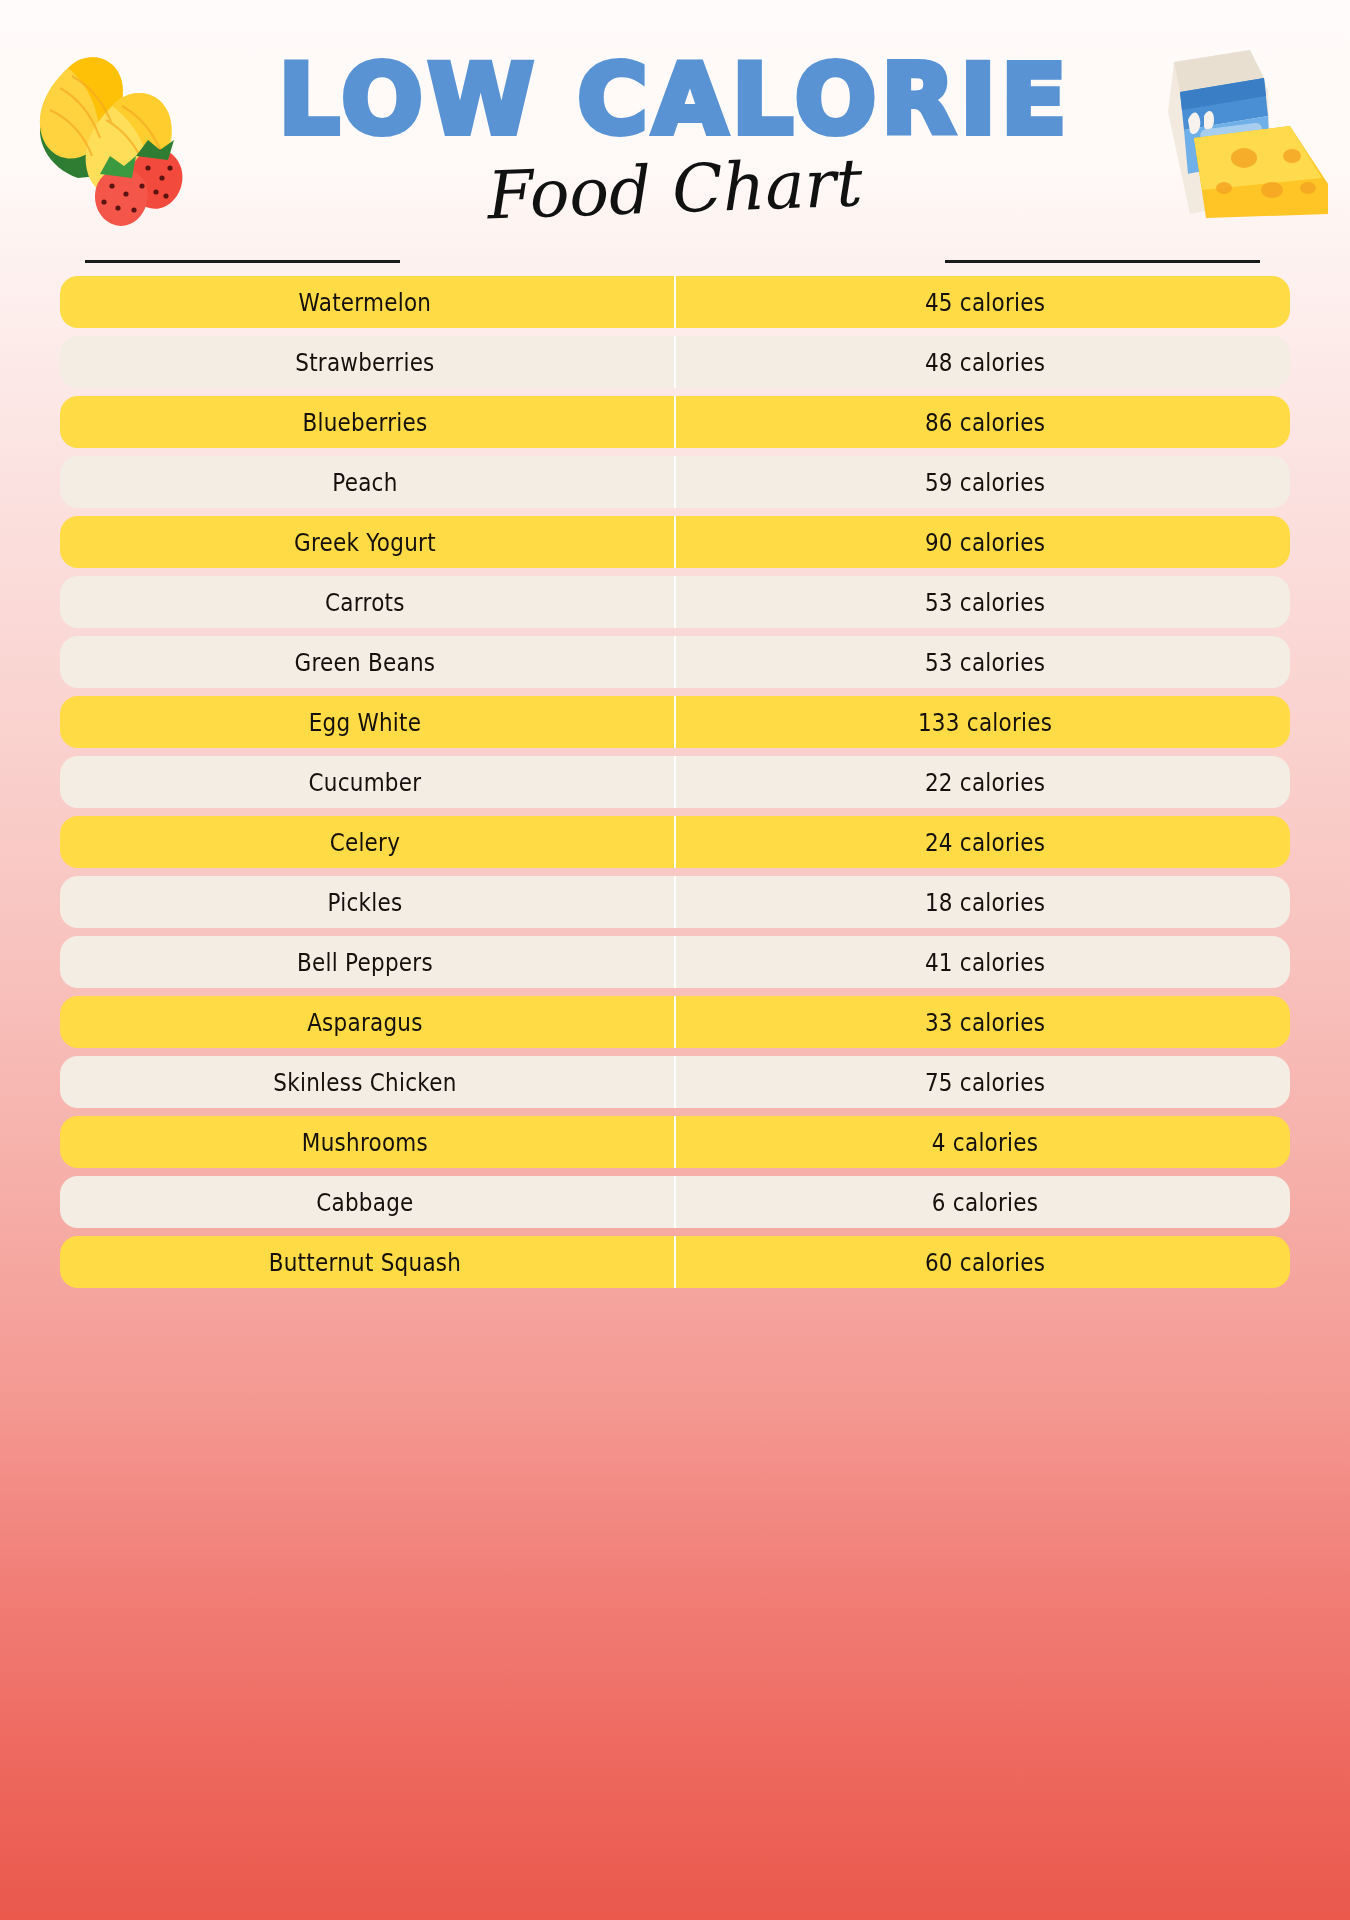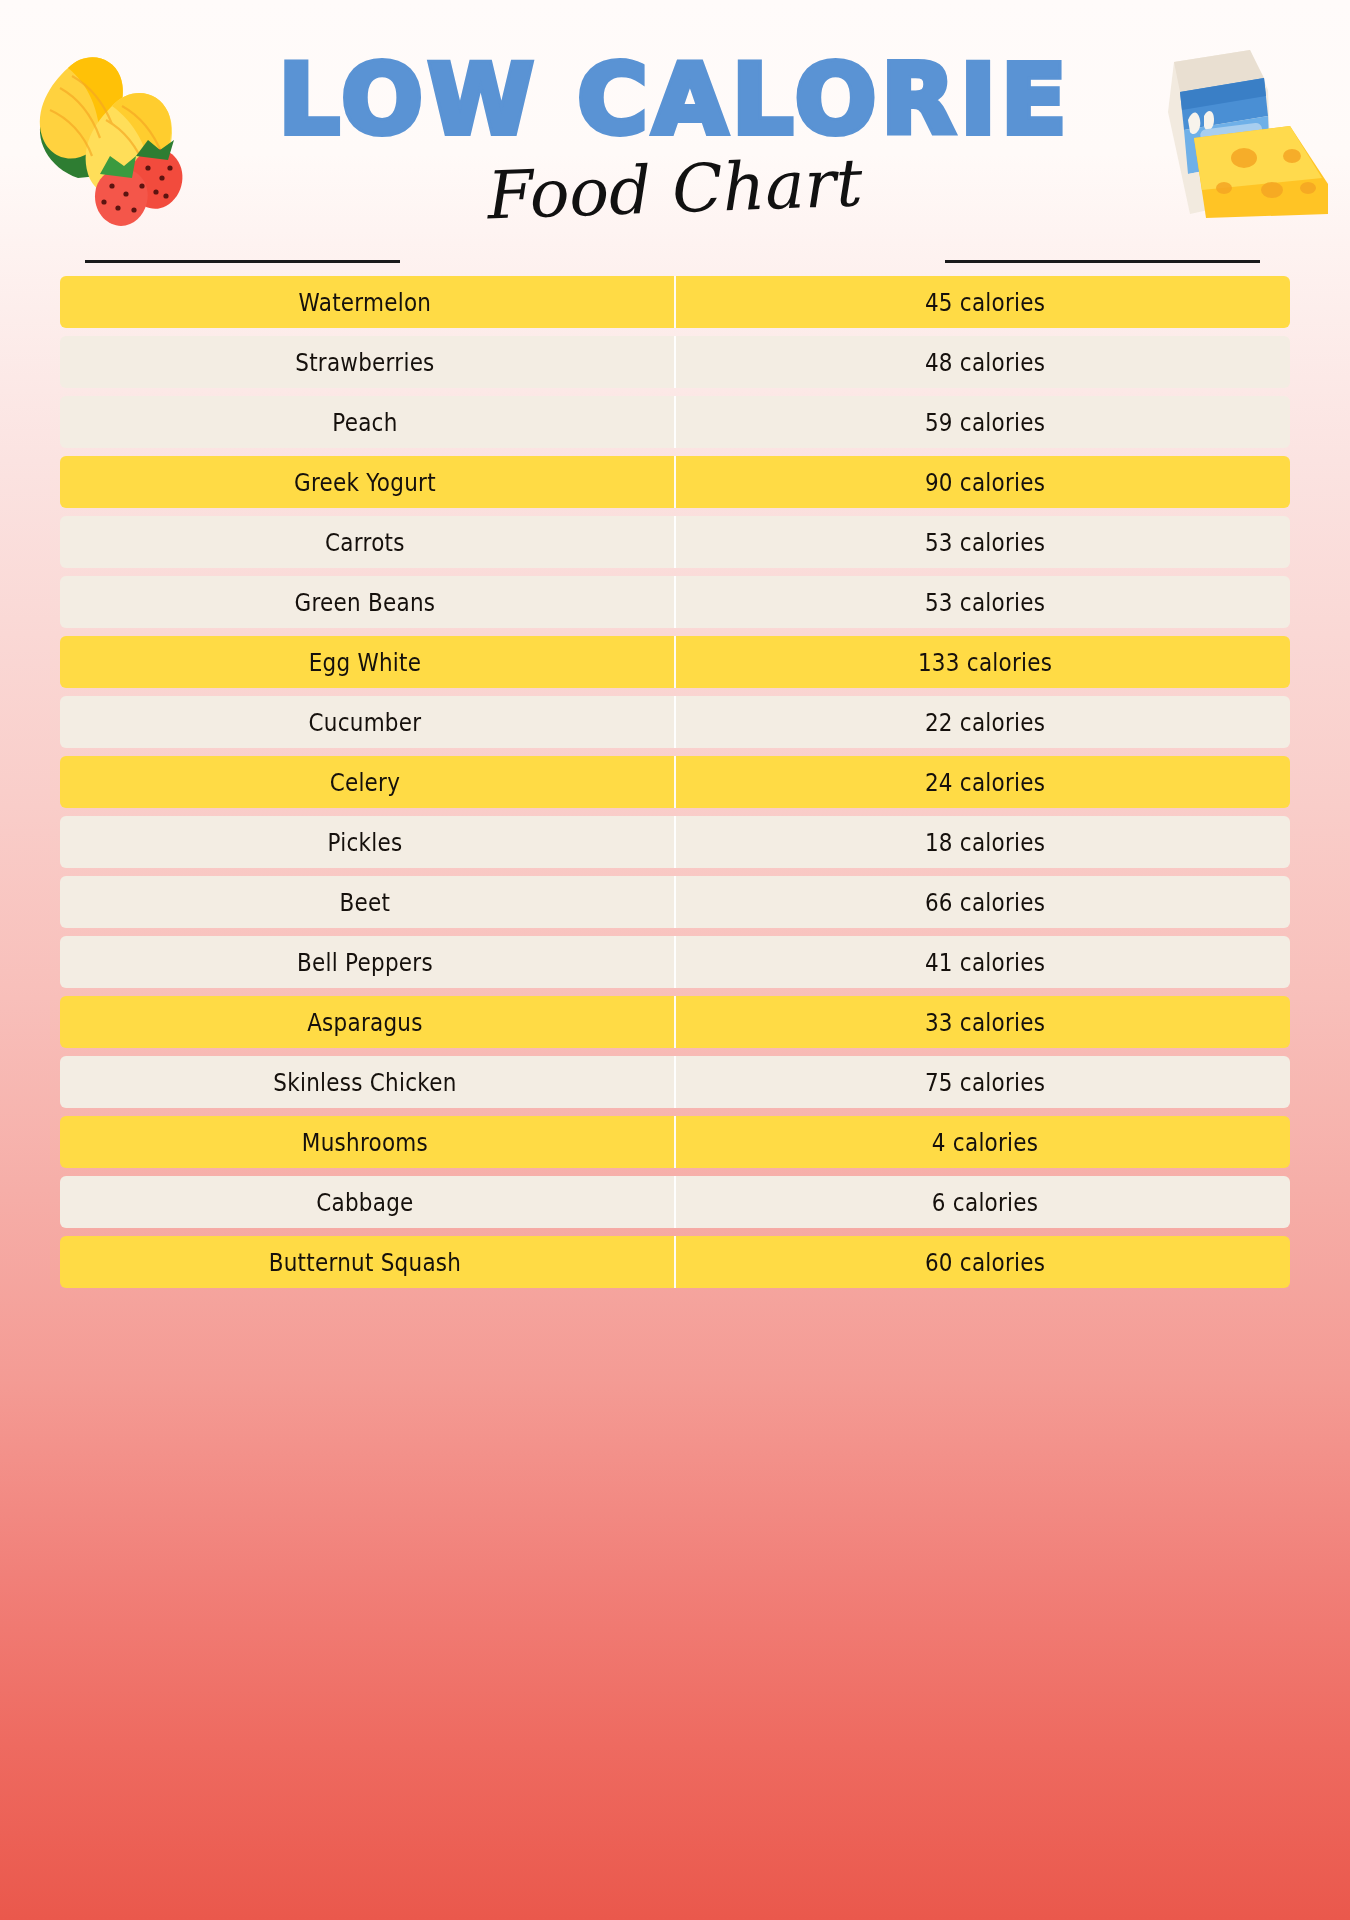--- a/index.html
+++ b/index.html
@@ -92,21 +92,21 @@
     left: 60px;
     top: 276px;
     width: 1230px;
   }
 
   .row {
     position: relative;
     display: flex;
     height: 52px;
     margin-bottom: 8px;
-    border-radius: 6px;
+    border-radius: 18px;
     overflow: hidden;
   }
   .row.odd  { background: #FFDB45; }
   .row.even { background: #F3EDE3; }
 
   .cell {
     flex: 1 1 50%;
     display: flex;
     align-items: center;
     justify-content: center;
@@ -207,20 +207,25 @@
       <div class="row odd">
         <div class="cell cell-food">Watermelon</div>
         <div class="row-divider"></div>
         <div class="cell cell-cal">45 calories</div>
       </div>
       <div class="row even">
         <div class="cell cell-food">Strawberries</div>
         <div class="row-divider"></div>
         <div class="cell cell-cal">48 calories</div>
       </div>
+      <div class="row odd">
+        <div class="cell cell-food">Blueberries</div>
+        <div class="row-divider"></div>
+        <div class="cell cell-cal">86 calories</div>
+      </div>
       <div class="row even">
         <div class="cell cell-food">Peach</div>
         <div class="row-divider"></div>
         <div class="cell cell-cal">59 calories</div>
       </div>
       <div class="row odd">
         <div class="cell cell-food">Greek Yogurt</div>
         <div class="row-divider"></div>
         <div class="cell cell-cal">90 calories</div>
       </div>
@@ -248,25 +253,20 @@
         <div class="cell cell-food">Celery</div>
         <div class="row-divider"></div>
         <div class="cell cell-cal">24 calories</div>
       </div>
       <div class="row even">
         <div class="cell cell-food">Pickles</div>
         <div class="row-divider"></div>
         <div class="cell cell-cal">18 calories</div>
       </div>
       <div class="row even">
-        <div class="cell cell-food">Beet</div>
-        <div class="row-divider"></div>
-        <div class="cell cell-cal">66 calories</div>
-      </div>
-      <div class="row even">
         <div class="cell cell-food">Bell Peppers</div>
         <div class="row-divider"></div>
         <div class="cell cell-cal">41 calories</div>
       </div>
       <div class="row odd">
         <div class="cell cell-food">Asparagus</div>
         <div class="row-divider"></div>
         <div class="cell cell-cal">33 calories</div>
       </div>
       <div class="row even">

